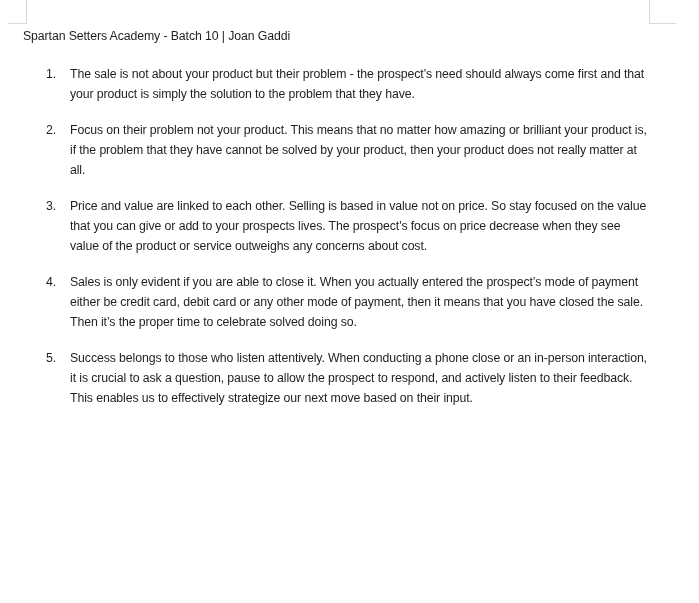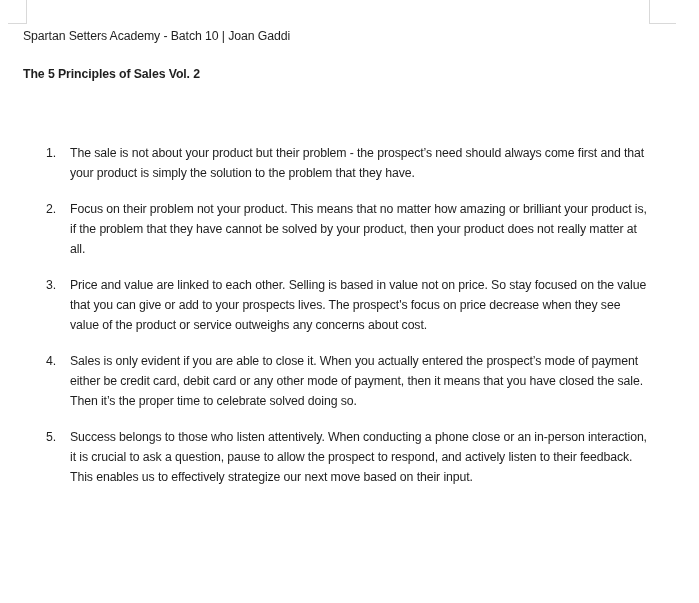--- a/index.html
+++ b/index.html
@@ -59,21 +59,20 @@
 <body>
 
 <div class="page">
 
   <div class="corner corner-tl"></div>
   <div class="corner corner-tr"></div>
 
   <div class="content">
 
     <p class="hline">Spartan Setters Academy - Batch 10 | Joan Gaddi</p>
-    <p class="title">The 5 Principles of Sales Vol. 2</p>
 
     <div class="list">
 
       <div class="item">
         <div class="num">1.</div>
         <div class="txt">The sale is not about your product but their problem - the prospect’s need should always come first and that your product is simply the solution to the problem that they have.</div>
       </div>
 
       <div class="item">
         <div class="num">2.</div>

